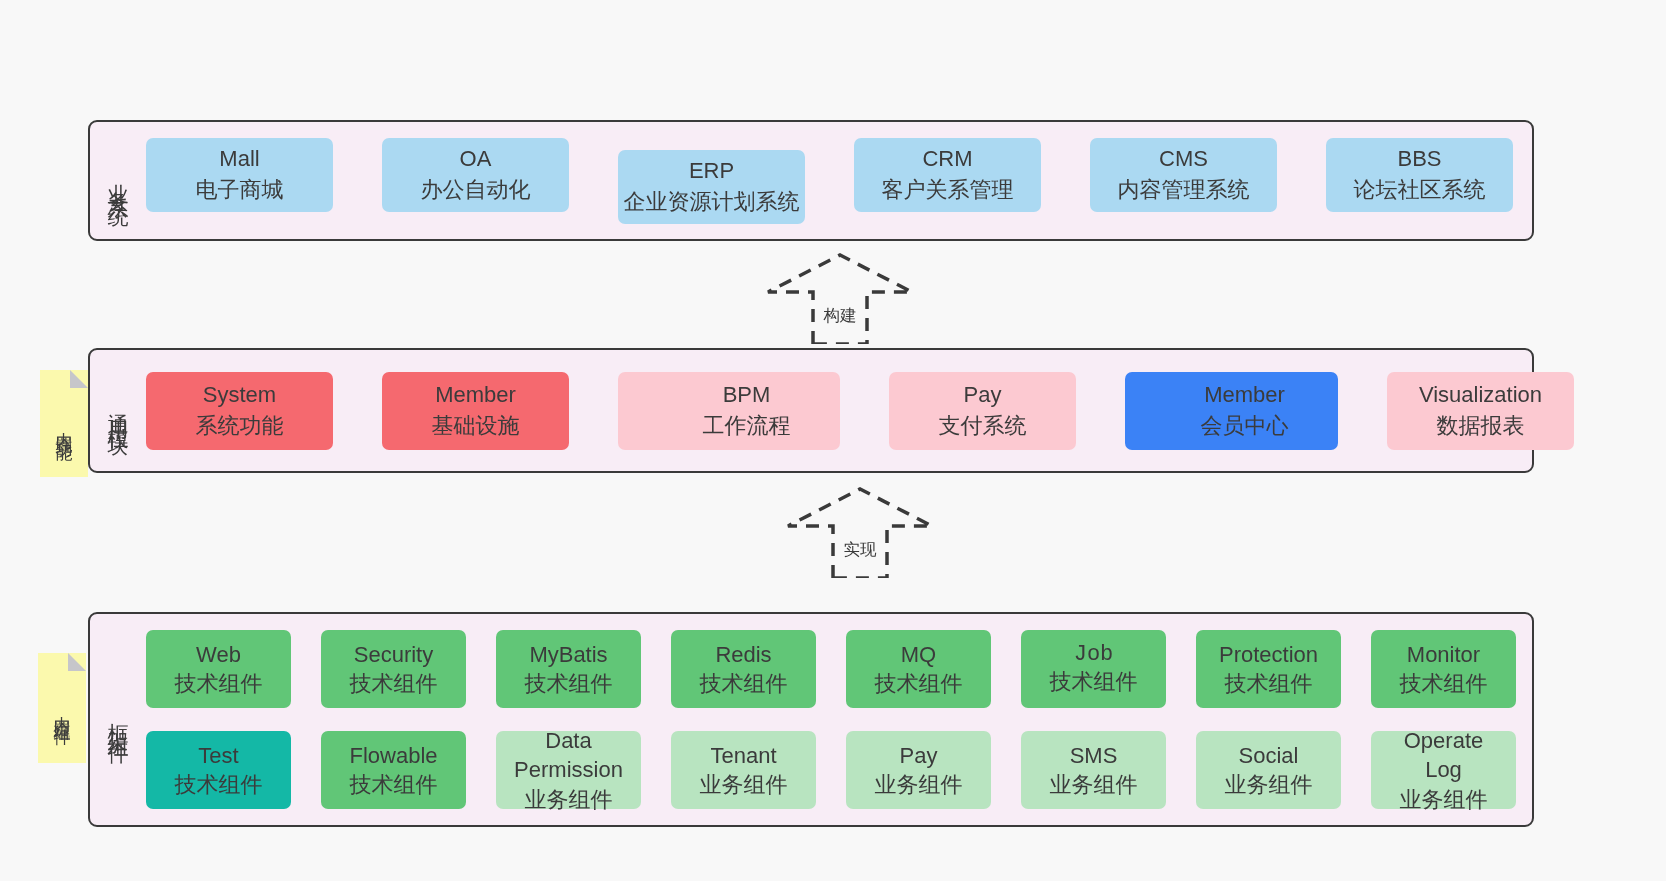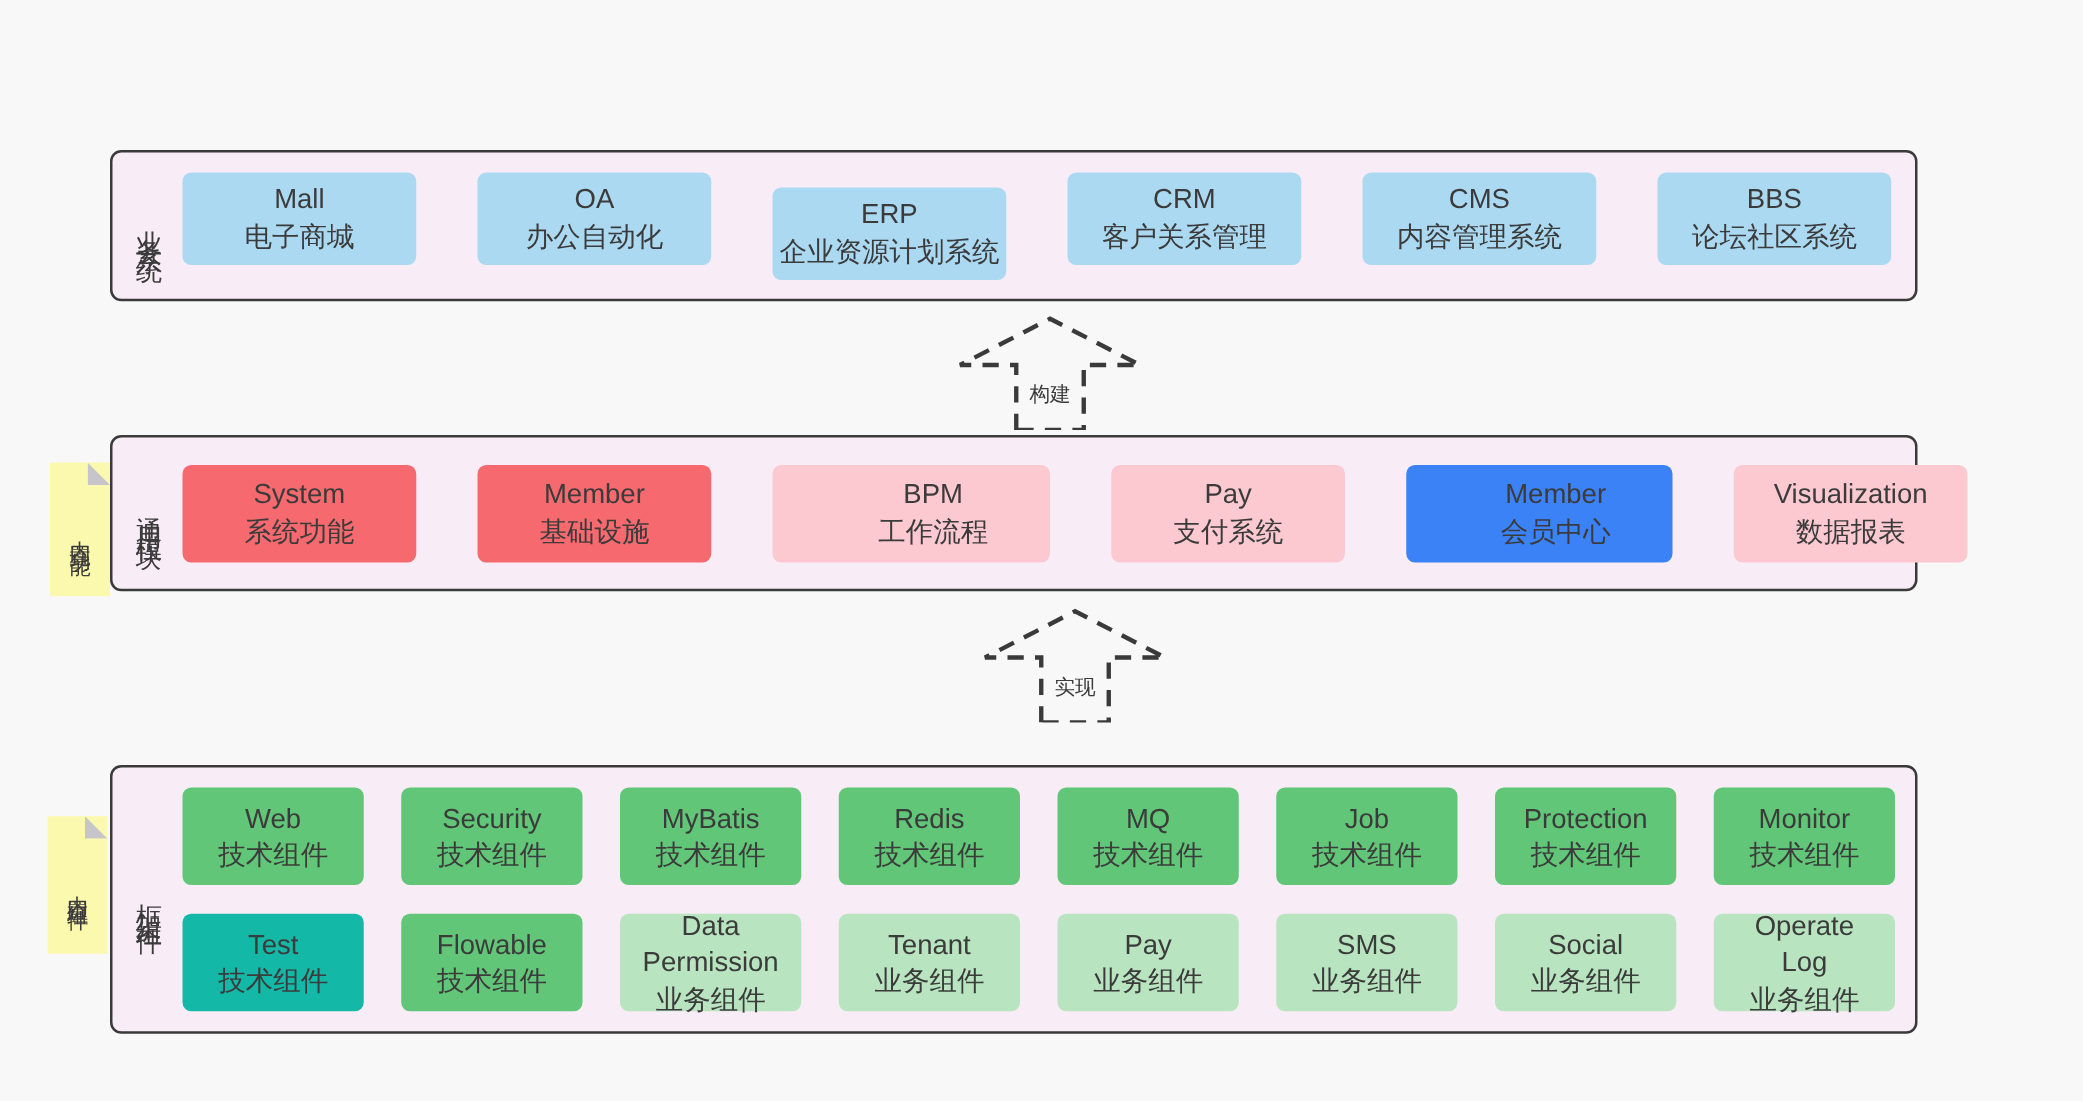--- a/index.html
+++ b/index.html
@@ -173,21 +173,21 @@
           <div class="subtitle">技术组件</div>
         </div>
         <div class="box" style="background: rgb(97, 198, 119);">
           <div class="title">Redis</div>
           <div class="subtitle">技术组件</div>
         </div>
         <div class="box" style="background: rgb(97, 198, 119);">
           <div class="title">MQ</div>
           <div class="subtitle">技术组件</div>
         </div>
-        <div class="box" style="background: rgb(97, 198, 119);">
+        <div class="box" style="background: rgb(97, 198, 119); font-family: Liberation Mono, monospace;">
           <div class="title">Job</div>
           <div class="subtitle">技术组件</div>
         </div>
         <div class="box" style="background: rgb(97, 198, 119);">
           <div class="title">Protection</div>
           <div class="subtitle">技术组件</div>
         </div>
         <div class="box" style="background: rgb(97, 198, 119);">
           <div class="title">Monitor</div>
           <div class="subtitle">技术组件</div>

